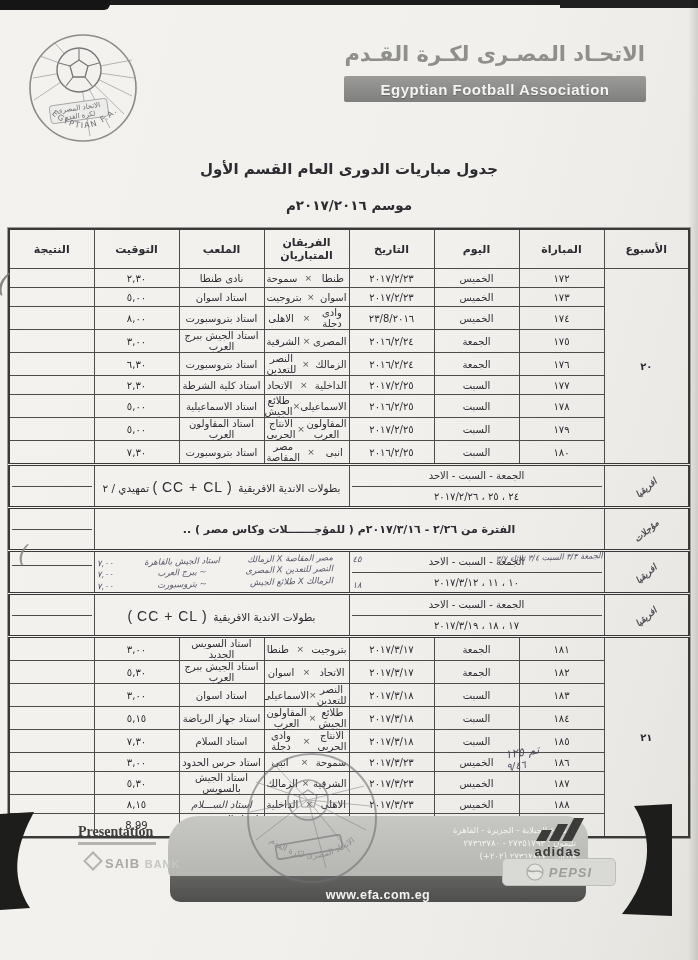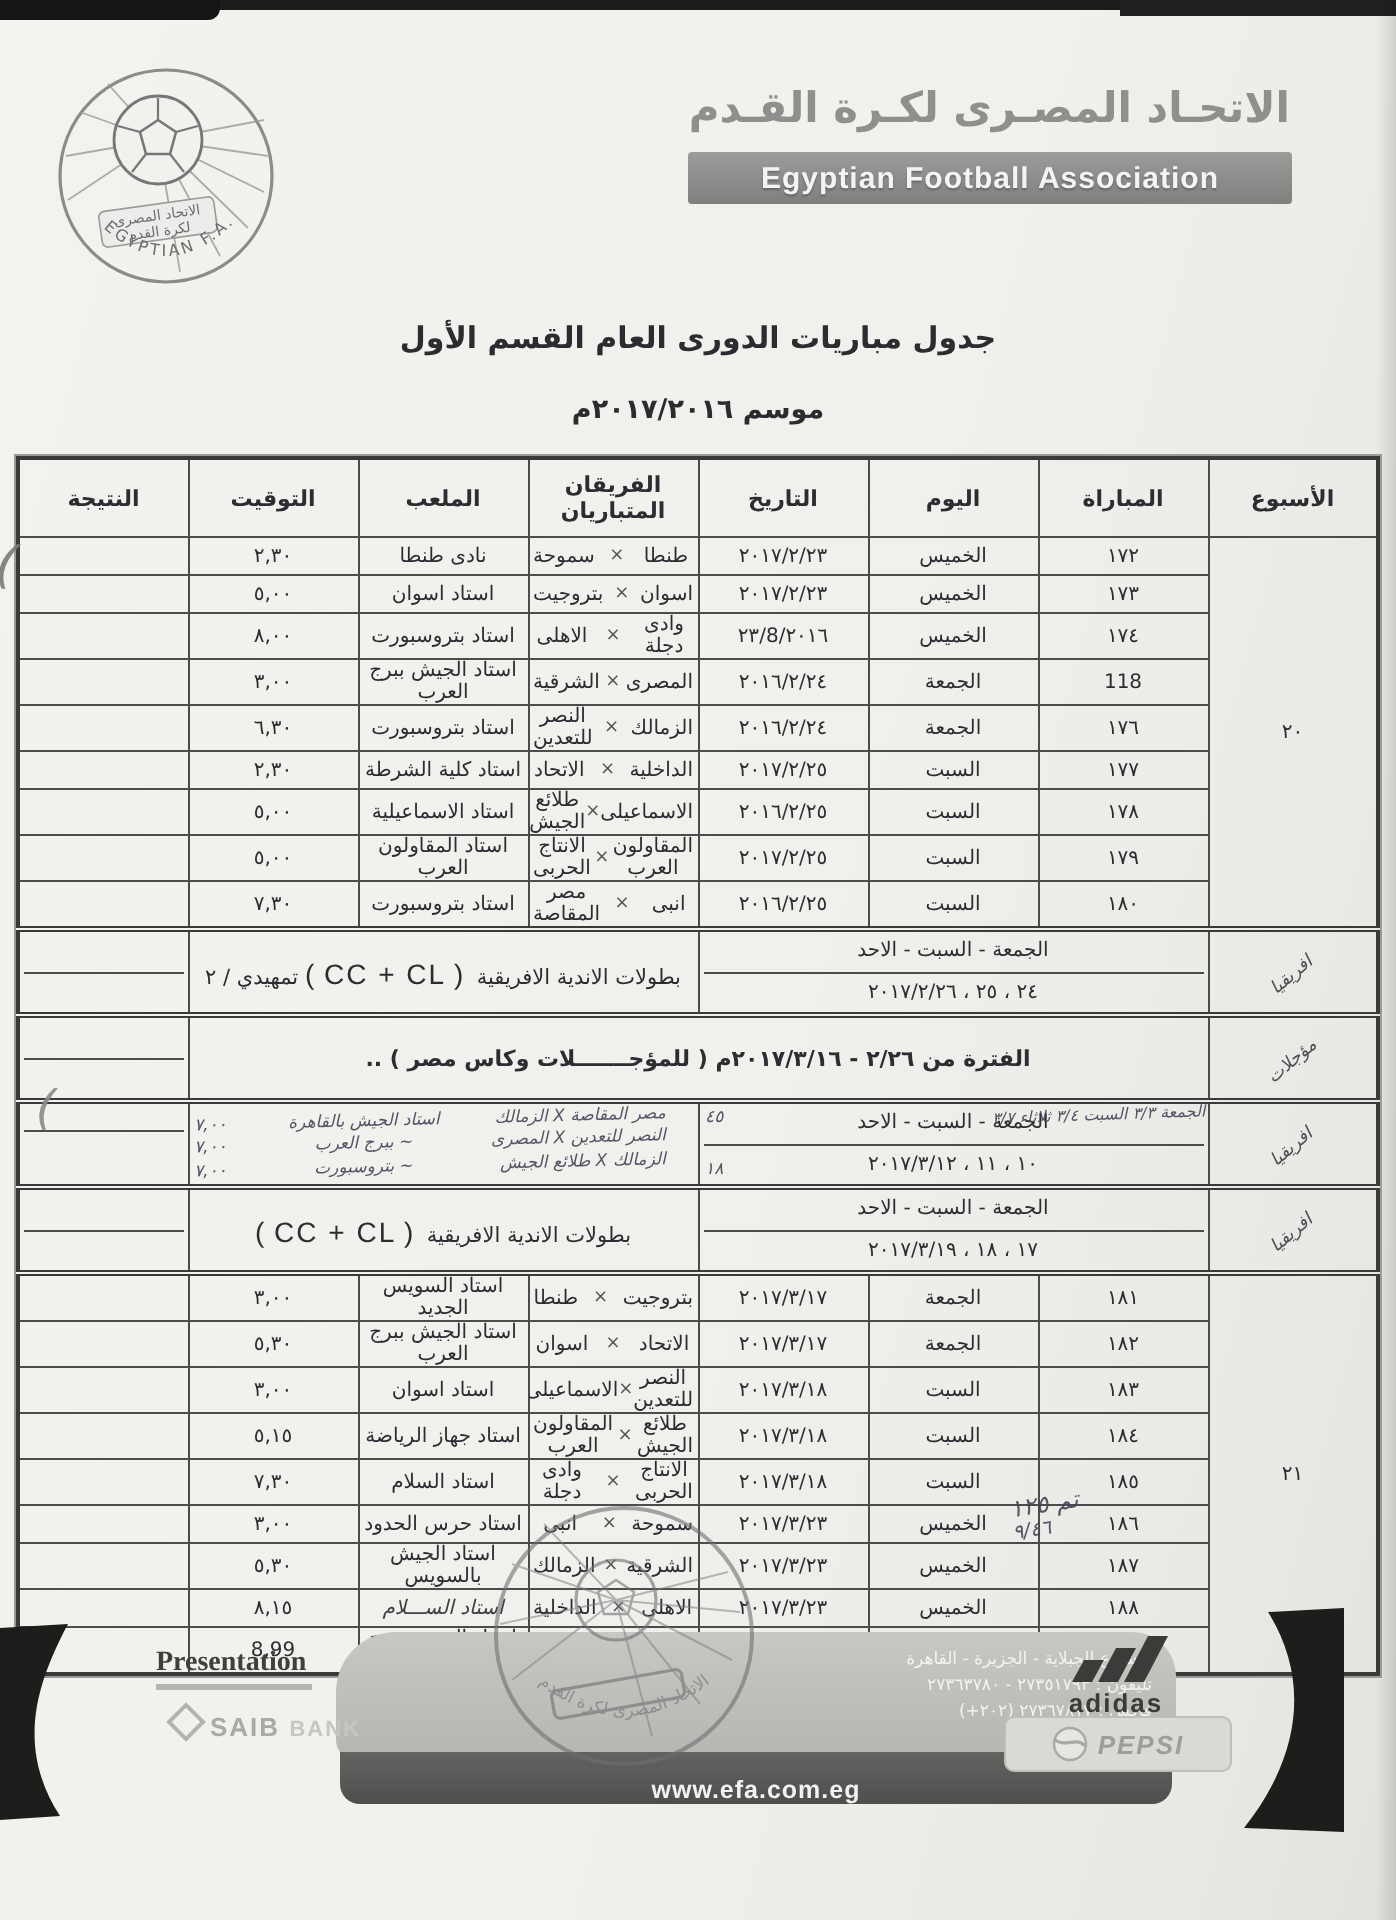--- a/index.html
+++ b/index.html
@@ -18,21 +18,21 @@
   .doc-title1{position:absolute;left:0;top:160px;width:698px;text-align:center;font-size:15px;font-weight:bold;color:#2c2c30;}
   .doc-title2{position:absolute;left:0;top:197px;width:698px;text-align:center;font-size:13.5px;font-weight:bold;color:#2c2c30;}
 
   
   .sched-wrap{position:absolute;left:8px;top:228px;width:682px;}
   table.sched{width:100%;border-collapse:collapse;direction:rtl;table-layout:fixed;}
   table.sched td,table.sched th{border:1px solid #4c4c4c;color:#2c2c32;padding:0 2px;text-align:center;vertical-align:middle;overflow:hidden;}
   table.sched{border:2px solid #3a3a3a;box-shadow:0 0 0 1px #9a9a96;}
   th{font-size:11px;font-weight:bold;height:38px;}
   tr.mrow td{height:18px;font-size:10px;}
-  td.cw{font-size:13px;font-weight:normal;width:45px;}
+  td.cw{font-size:13px;font-weight:bold;width:45px;}
   td.cm{width:50px;}
   td.cd{width:60px;}
   td.cdt{width:92px;}
   td.ct{width:226px;padding:0;}
   td.cs{width:114px;font-size:9px;}
   td.ctm{width:44px;}
   td.cr{width:42px;}
   .teams-line{display:flex;direction:rtl;align-items:center;width:100%;}
   .teams-line .th1,.teams-line .th2{flex:1;text-align:center;font-size:10px;}
   .teams-line .tx{width:22px;text-align:center;font-size:9px;color:#555;}
@@ -192,21 +192,21 @@
                 <span class="th1">وادى دجلة</span>
                 <span class="tx">×</span>
                 <span class="th2">الاهلى</span>
               </div>
             </td>
       <td class="cs">استاد بتروسبورت</td>
       <td class="ctm">٨,٠٠</td>
       <td class="cr"></td>
     </tr>
     <tr class="mrow">
-      <td class="cm">118</td>
+      <td class="cm">١٧٥</td>
       <td class="cd">الجمعة</td>
       <td class="cdt">٢٠١٦/٢/٢٤</td>
       <td class="ct">
               <div class="teams-line">
                 <span class="th1">المصرى</span>
                 <span class="tx">×</span>
                 <span class="th2">الشرقية</span>
               </div>
             </td>
       <td class="cs">استاد الجيش ببرج العرب</td>

